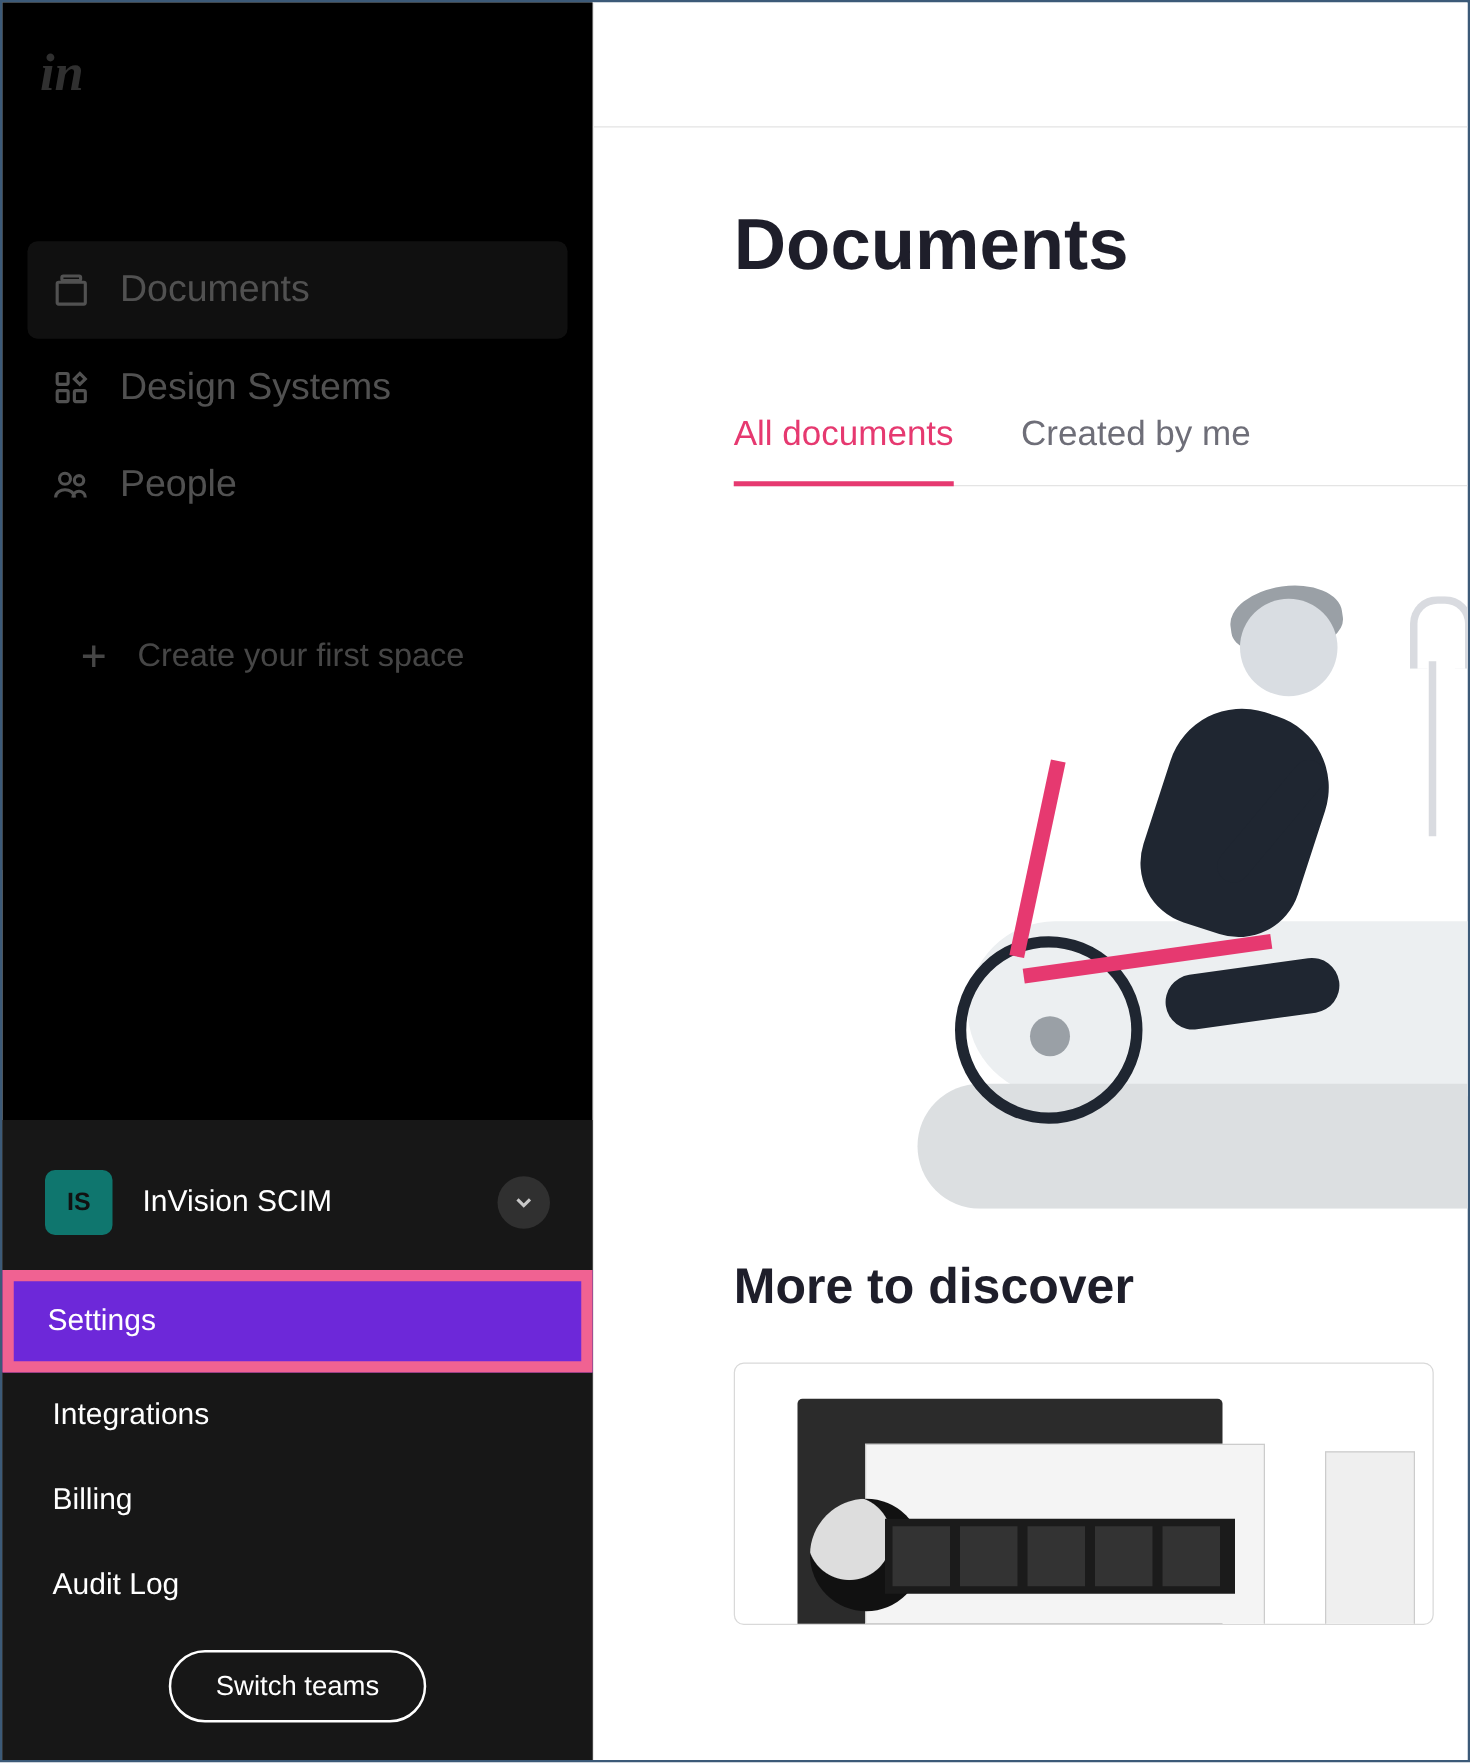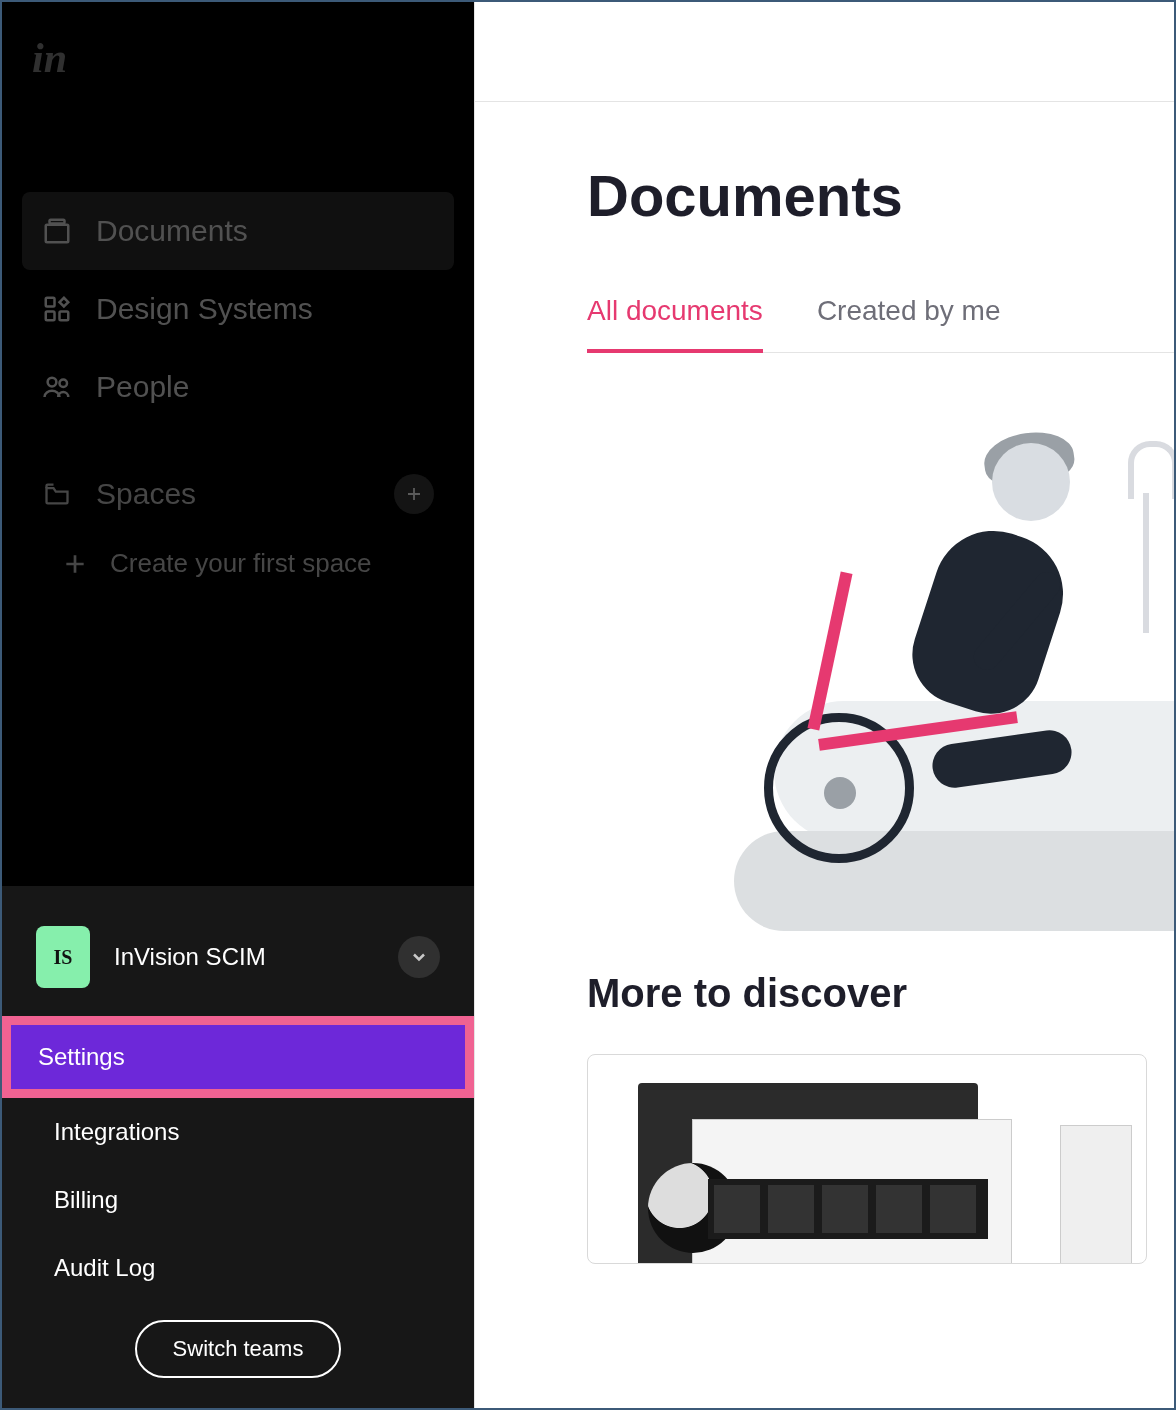--- a/index.html
+++ b/index.html
@@ -16,36 +16,36 @@
 .nav-label { font-size: 30px; font-weight: 500; color: #7d7d7d; }
 .section { padding: 48px 20px 0 20px; }
 .section-row { display: flex; align-items: center; justify-content: space-between; padding: 0 20px; }
 .section-left { display: flex; align-items: center; gap: 24px; }
 .section-label { font-size: 30px; font-weight: 500; color: #6c6c6c; }
 .plus-badge { width: 40px; height: 40px; border-radius: 50%; background: #1f1f1f; display:flex; align-items:center; justify-content:center; }
 .create-space { display:flex; align-items:center; gap:22px; padding: 34px 20px 0 40px; }
 .create-space-label { font-size: 26px; color: #6c6c6c; }
 .bottom-panel { margin-top: auto; background: #171717; padding-top: 18px; }
 .team-row { display:flex; align-items:center; padding: 22px 34px; gap: 24px; }
-.team-avatar { width: 54px; height: 62px; border-radius: 8px; background: #86efac; color:#111; font-weight:600; font-size:20px; display:flex; align-items:center; justify-content:center;font-family:Liberation Serif, serif; }
+.team-avatar { width: 54px; height: 52px; border-radius: 8px; background: #0f766e; color:#111; font-weight:600; font-size:20px; display:flex; align-items:center; justify-content:center; }
 .team-info { flex:1; min-width:0; }
 .team-name { color:#fff; font-size:24px; font-weight:500; }
 .team-sub { color:#9a9a9a; font-size:22px; white-space: nowrap; overflow:hidden; text-overflow: ellipsis; max-width: 280px;}
 .chevron-badge { width:42px; height:42px; border-radius:50%; background:#303030; display:flex; align-items:center; justify-content:center; }
 .menu-list { padding: 6px 0 0 0; }
-.menu-item { padding: 20px 52px; font-size: 24px; color:#fff; cursor:pointer; }
+.menu-item { padding: 20px 40px; font-size: 24px; color:#fff; cursor:pointer; }
 .menu-item.highlight { border: 9px solid #f06292; background:#6d28d9; padding: 18px 27px; }
 .switch-wrap { display:flex; justify-content:center; padding: 18px 0 30px 0; }
 .switch-btn { border: 2.5px solid #fff; background: transparent; color:#fff; font-size:22px; font-weight:500; padding: 14px 36px; border-radius: 36px; cursor:pointer; }
 .main { flex:1; background:#fff; display:flex; flex-direction:column; border-left:1px solid #e4e4e4; overflow:hidden;}
 .main-header { height: 100px; border-bottom: 1px solid #e4e4e4; }
 .main-content { padding: 60px 0 0 112px; }
 .page-title { font-size: 58px; font-weight:700; color:#1e1e2a; }
 .tabs { display:flex; gap: 54px; margin-top: 66px; border-bottom:1px solid #e4e4e4; }
-.tab { font-size: 28px; padding-bottom: 22px; cursor:pointer; color:#6e6e78; }
+.tab { font-size: 28px; padding-bottom: 22px; cursor:pointer; color:#6e6e78;margin-top:36px; }
 .tab.active { color:#e63970; border-bottom: 4px solid #e63970; margin-bottom:-1px; }
 .illus-area { margin-top: 58px; height: 520px; position:relative; overflow:hidden;}
 .discover-title { font-size: 40px; font-weight:700; color:#1e1e2a; margin-top: 40px; }
 .card { margin-top: 38px; width: 560px; height: 210px; border:1px solid #d9d9d9; border-radius:8px; overflow:hidden; position:relative; background:#fff;}
 
 .ground { position:absolute; bottom:90px; right:-60px; width:460px; height:140px; background:#eceff1; border-radius:80px 0 0 80px; }
 .ground2 { position:absolute; bottom:0; right:-40px; width:480px; height:100px; background:#dcdfe1; border-radius:70px 0 0 70px; }
 .wheel { position:absolute; bottom:68px; right:260px; width:150px; height:150px; border:9px solid #1f2631; border-radius:50%; }
 .hub { position:absolute; bottom:122px; right:318px; width:32px; height:32px; background:#9aa0a6; border-radius:50%; }
 .seat { position:absolute; bottom:200px; right:150px; width:200px; height:160px; }
@@ -108,36 +108,20 @@
               <circle cx="17" cy="9" r="3"></circle>
               <path d="M2 20c0-3 3-5 6-5s6 2 6 5"></path>
               <path d="M13 20c0-2.5 2-4 4-4s4 1.5 4 4"></path>
             </svg>
         </span>
         <span class="nav-label">People</span>
       </div>
     </nav>
 
     <div class="section">
-      <div class="section-row">
-        <div class="section-left">
-          <span class="nav-icon">
-            <svg width="28" height="28" viewBox="0 0 24 24" fill="none" stroke="#6c6c6c" stroke-width="2">
-                <path d="M3 7h6l2 3h10v9a1 1 0 0 1-1 1H4a1 1 0 0 1-1-1V7z"></path>
-                <path d="M3 7V5a1 1 0 0 1 1-1h5"></path>
-              </svg>
-          </span>
-          <span class="section-label">Spaces</span>
-        </div>
-        <div class="plus-badge">
-          <svg width="18" height="18" viewBox="0 0 24 24" stroke="#8a8a8a" stroke-width="2.5">
-              <path d="M12 4v16M4 12h16"></path>
-            </svg>
-        </div>
-      </div>
       <div class="create-space">
         <svg width="26" height="26" viewBox="0 0 24 24" stroke="#6c6c6c" stroke-width="2.5">
             <path d="M12 4v16M4 12h16"></path>
           </svg>
         <span class="create-space-label">Create your first space</span>
       </div>
     </div>
 
     <div class="bottom-panel">
       <div class="team-row">

